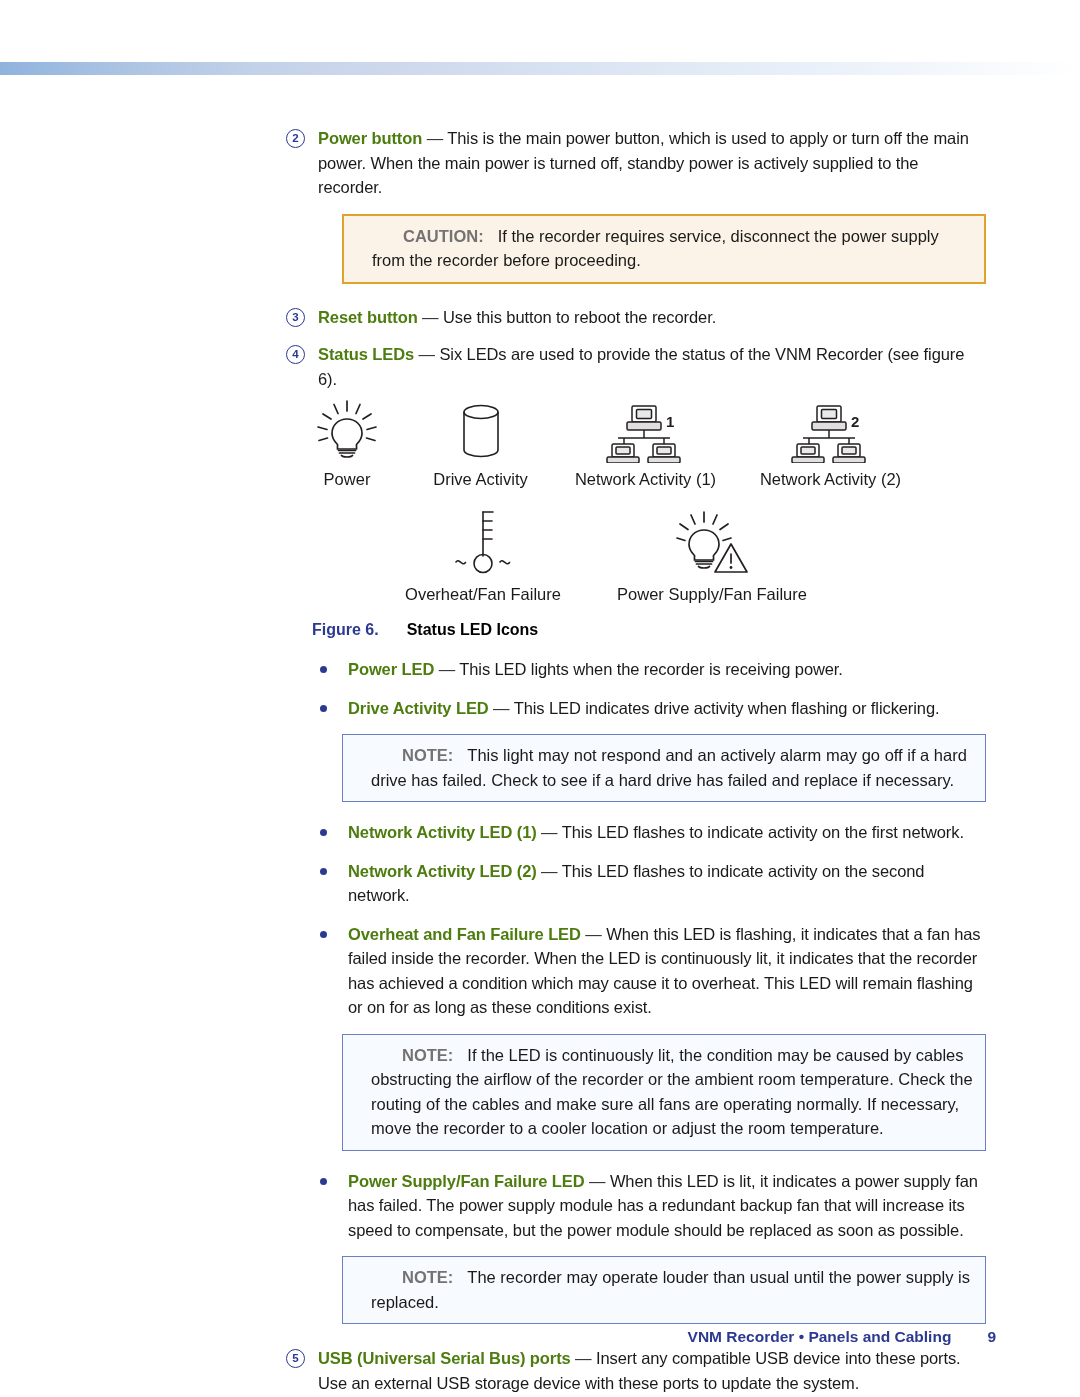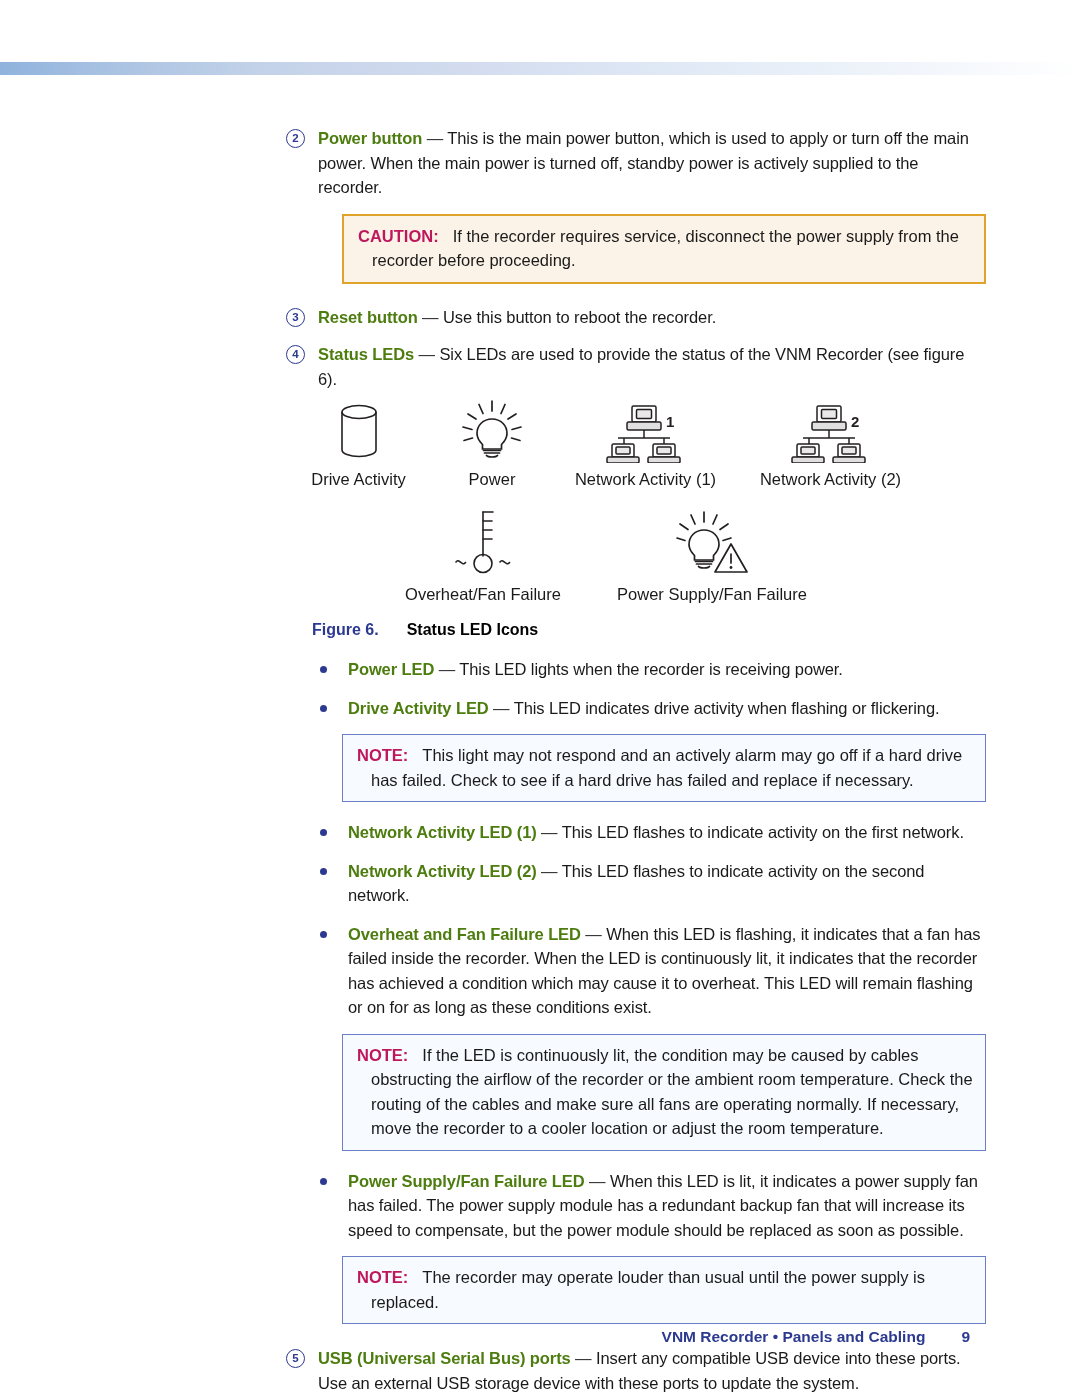--- a/index.html
+++ b/index.html
@@ -90,21 +90,22 @@
     width: 644px;
   }
   .box-note {
     border: 1.8px solid #6b7fc7;
     background: #f7faff;
     margin-left: 56px;
     width: 644px;
   }
   .box .kw {
     font-weight: bold;
-    color: #be185d;
+    color: #737373;
+    margin-left: 45px;
   }
   .box .kw-gap { display: inline-block; width: 14px; }
   .box p {
     margin: 0;
     padding-left: 14px;
     text-indent: -14px;
   }
 
   
   .figure {
@@ -160,21 +161,21 @@
     background: #2b3990;
   }
 
   
   #footer {
     position: absolute;
     left: 0;
     top: 1328px;
     width: 1080px;
     text-align: right;
-    padding-right: 110px;
+    padding-right: 84px;
     box-sizing: border-box;
     font-size: 15.5px;
     font-weight: bold;
     color: #2b3990;
   }
   #footer .pagenum { display: inline-block; margin-left: 36px; }
 </style>
 </head>
 <body>
 
@@ -195,34 +196,20 @@
       <span class="num-badge">3</span><span class="lead">Reset button</span><span class="dash"> — </span><span>Use this button to reboot the recorder.</span>
     </div>
 
     <div class="num-item" style="margin-top:13px">
       <span class="num-badge">4</span><span class="lead">Status LEDs</span><span class="dash"> — </span><span>Six LEDs are used to provide the status of the VNM Recorder (see figure 6).</span>
     </div>
 
     <div class="figure">
 
       <div class="icon-row">
-
-        <div class="icon-cell" style="width:145px">
-          <div class="icon-art">
-            <svg width="66" height="66" viewBox="0 0 66 66">
-              <g fill="none" stroke="#231f20" stroke-width="1.6">
-                <path d="M16 15 L16 53"></path>
-                <path d="M50 15 L50 53"></path>
-                <ellipse cx="33" cy="15" rx="17" ry="6.5"></ellipse>
-                <path d="M16 53 C16 56.6 23.6 59.5 33 59.5 C42.4 59.5 50 56.6 50 53"></path>
-              </g>
-            </svg>
-          </div>
-          <div class="icon-label">Drive Activity</div>
-        </div>
 
         <div class="icon-cell" style="width:122px">
           <div class="icon-art">
             <svg width="78" height="66" viewBox="0 0 78 66">
               <g fill="none" stroke="#231f20" stroke-width="1.7" stroke-linecap="round">
                 <path d="M39 22 C30 22 24 28.5 24 36.5 C24 41.5 26.5 44.5 29.5 47.5 L29.5 52 L48.5 52 L48.5 47.5 C51.5 44.5 54 41.5 54 36.5 C54 28.5 48 22 39 22 Z"></path>
                 <path d="M30.5 53.5 L47.5 53.5"></path>
                 <path d="M31.5 56 L46.5 56"></path>
                 <path d="M33.5 58.5 C35 60.5 43 60.5 44.5 58.5"></path>
                 <path d="M39 4 L39 14"></path>
@@ -233,20 +220,34 @@
                 <path d="M10 30 L19 32.5"></path>
                 <path d="M68 30 L59 32.5"></path>
                 <path d="M11 43.5 L19.5 41"></path>
                 <path d="M67 43.5 L58.5 41"></path>
               </g>
             </svg>
           </div>
           <div class="icon-label">Power</div>
         </div>
 
+        <div class="icon-cell" style="width:145px">
+          <div class="icon-art">
+            <svg width="66" height="66" viewBox="0 0 66 66">
+              <g fill="none" stroke="#231f20" stroke-width="1.6">
+                <path d="M16 15 L16 53"></path>
+                <path d="M50 15 L50 53"></path>
+                <ellipse cx="33" cy="15" rx="17" ry="6.5"></ellipse>
+                <path d="M16 53 C16 56.6 23.6 59.5 33 59.5 C42.4 59.5 50 56.6 50 53"></path>
+              </g>
+            </svg>
+          </div>
+          <div class="icon-label">Drive Activity</div>
+        </div>
+
         <div class="icon-cell" style="width:185px">
           <div class="icon-art">
             <svg width="96" height="66" viewBox="0 0 96 66">
               <g stroke="#231f20" stroke-width="1.5" fill="#ffffff">
 
                 <rect x="34" y="9" width="24" height="16" rx="1.5"></rect>
                 <rect x="38.5" y="12.5" width="15" height="9" rx="1" fill="#e9e9e9"></rect>
                 <rect x="29" y="25" width="34" height="8" rx="1.5" fill="#e0e0e0"></rect>
 
                 <path d="M46 33 L46 41" fill="none"></path>

